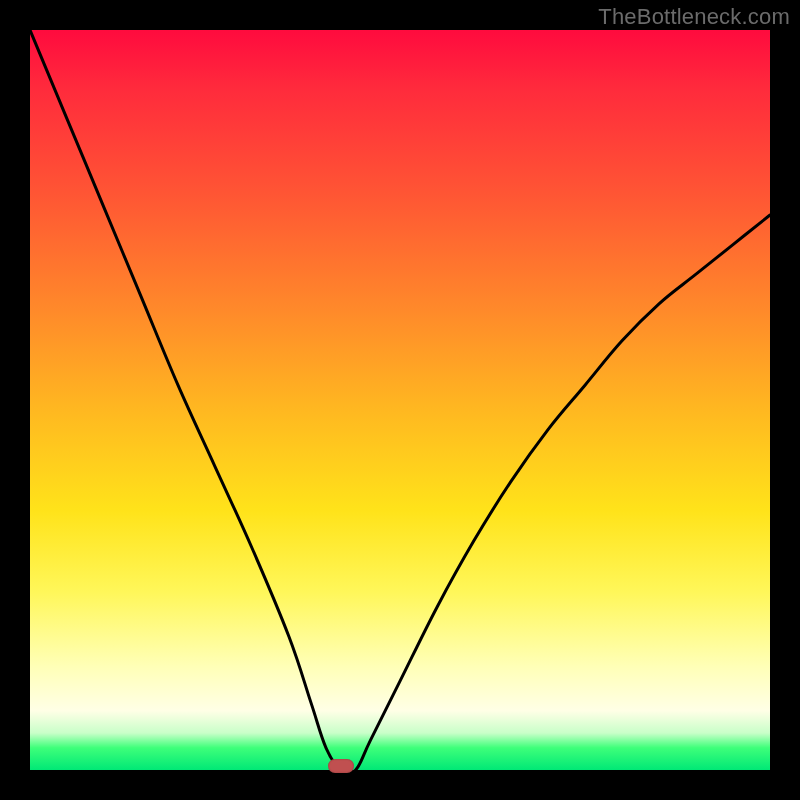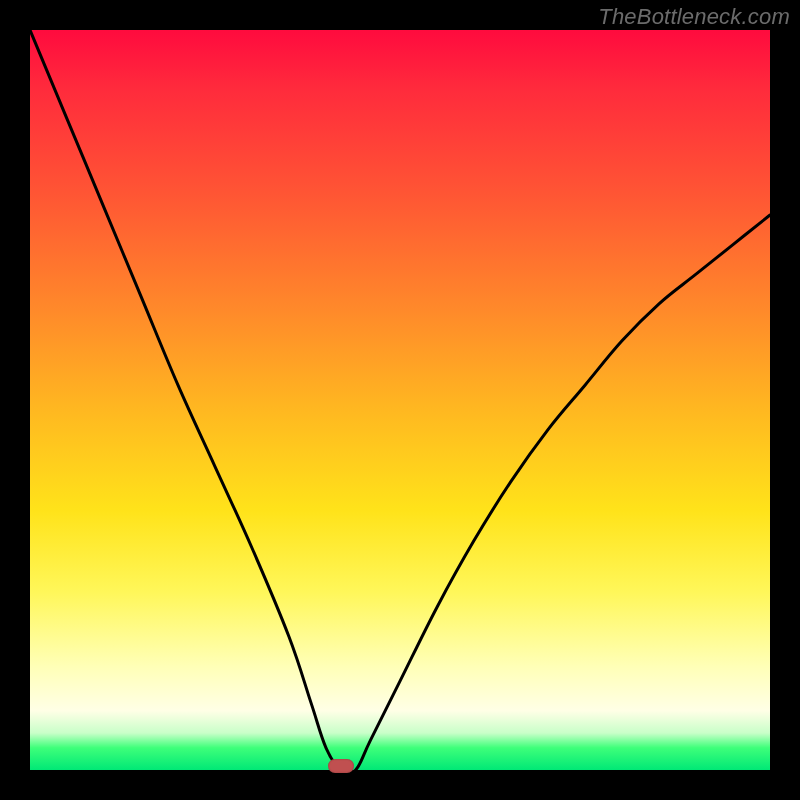--- a/index.html
+++ b/index.html
@@ -9,21 +9,20 @@
     height: 800px;
     overflow: hidden;
     background: #000;
     font-family: Arial, Helvetica, sans-serif;
   }
   .frame {
     position: relative;
     width: 800px;
     height: 800px;
     background: #000;
-    font-style: italic;
   }
   .plot {
     position: absolute;
     left: 30px;
     top: 30px;
     width: 740px;
     height: 740px;
     
     background: linear-gradient(to bottom,
       #ff0b3e 0%,

